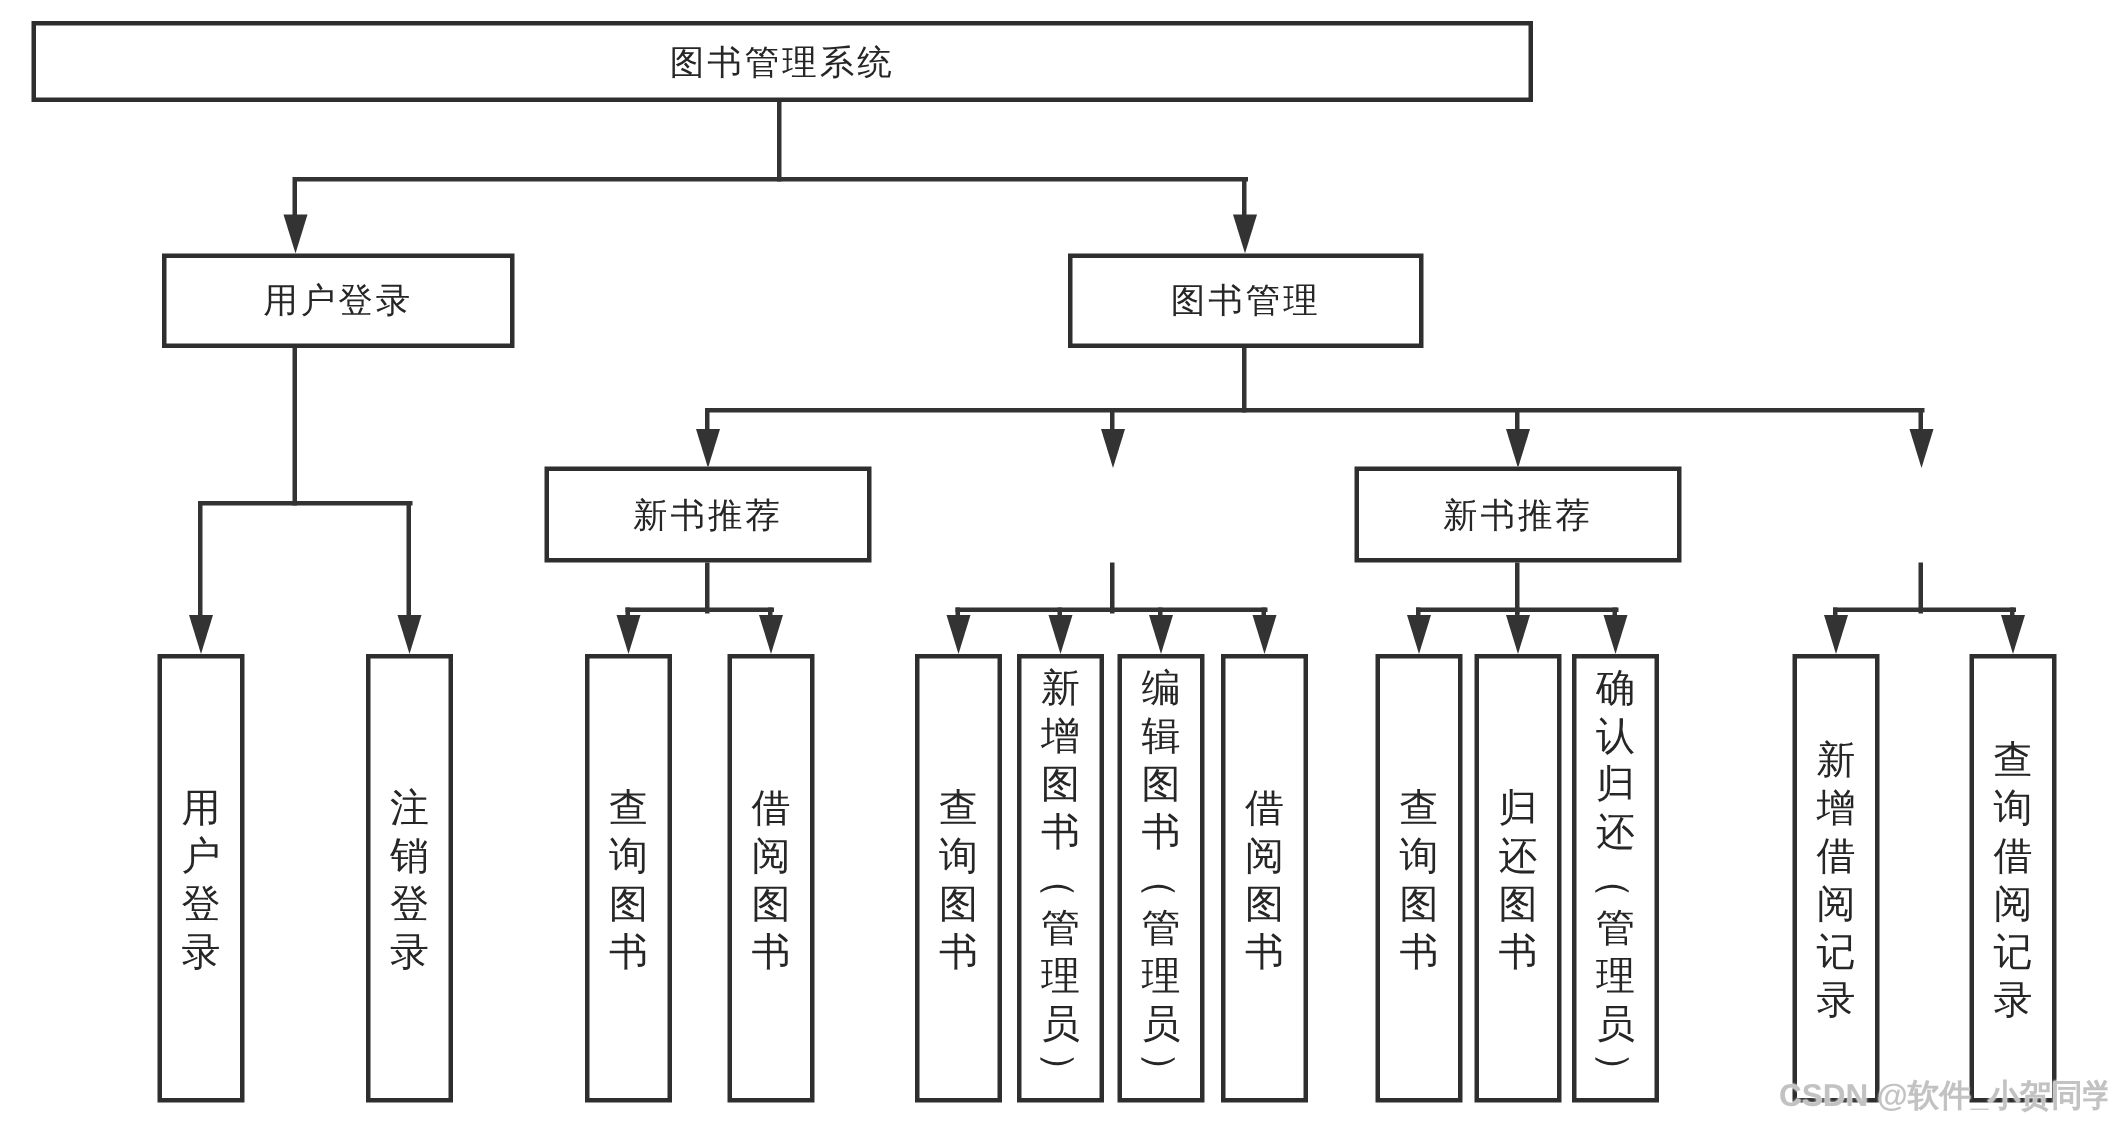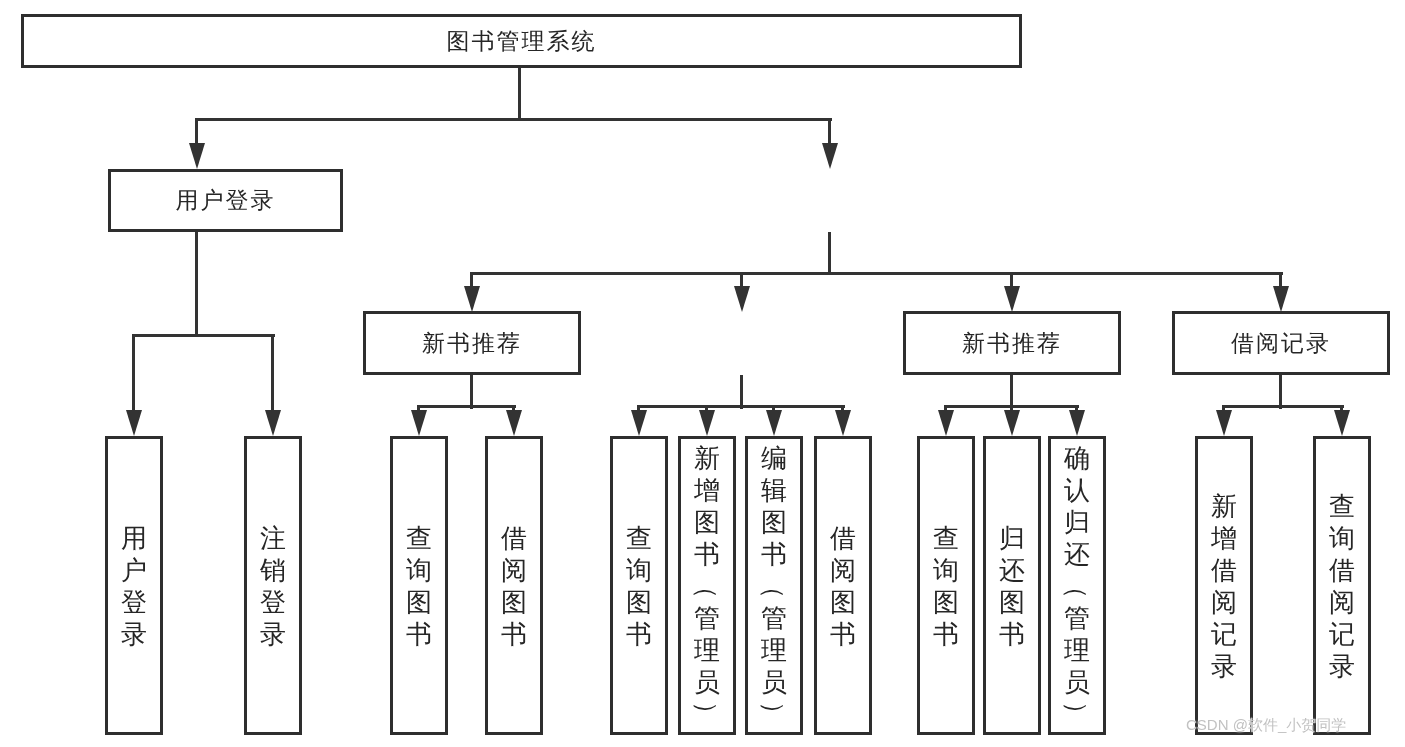--- a/index.html
+++ b/index.html
@@ -18,42 +18,46 @@
   .vc{display:block;width:100%;height:32px;line-height:32px;font-size:26px;text-align:center;}
   .vc.rot{transform:rotate(90deg);}
   .line{position:absolute;background:#333333;}
   .arrow{
     position:absolute;width:0;height:0;
     border-left:8px solid transparent;border-right:8px solid transparent;
     border-top:26px solid #333333;
   }
   .watermark{
     position:absolute;left:1186px;top:716px;width:215px;
-    font-size:15px;color:#c2c2c2;white-space:nowrap;z-index:5;
+    font-size:21px;color:#c2c2c2;white-space:nowrap;z-index:5;
     text-shadow:0 0 2px #ffffff,0 0 1px #ffffff;
+    font-weight:bold;
   }
 </style>
 </head>
 <body>
 
 <div id="diagram">
 
   <div class="node hnode" style="left:21px;top:14px;width:1001px;height:54px;">
     <span>图书管理系统</span>
   </div>
 
   <div class="line" style="left:518px;top:68px;width:3px;height:53px;"></div>
   <div class="line" style="left:196px;top:118px;width:636px;height:3px;"></div>
   <div class="line" style="left:195px;top:118px;width:3px;height:28px;"></div>
   <div class="line" style="left:828px;top:118px;width:3px;height:28px;"></div>
   <div class="arrow" style="left:189px;top:143px;"></div>
   <div class="arrow" style="left:822px;top:143px;"></div>
 
   <div class="node hnode" style="left:80px;top:169px;width:235px;height:63px;margin-left:28px;">
     <span>用户登录</span>
+  </div>
+  <div class="node hnode" style="left:712px;top:169px;width:237px;height:63px;">
+    <span>图书管理</span>
   </div>
 
   <div class="line" style="left:195px;top:232px;width:3px;height:105px;"></div>
   <div class="line" style="left:132px;top:334px;width:143px;height:3px;"></div>
   <div class="line" style="left:132px;top:334px;width:3px;height:80px;"></div>
   <div class="line" style="left:271px;top:334px;width:3px;height:80px;"></div>
   <div class="arrow" style="left:126px;top:410px;"></div>
   <div class="arrow" style="left:265px;top:410px;"></div>
 
   <div class="line" style="left:828px;top:232px;width:3px;height:43px;"></div>
@@ -65,23 +69,20 @@
   <div class="arrow" style="left:464px;top:286px;"></div>
   <div class="arrow" style="left:734px;top:286px;"></div>
   <div class="arrow" style="left:1004px;top:286px;"></div>
   <div class="arrow" style="left:1273px;top:286px;"></div>
 
   <div class="node hnode" style="left:363px;top:311px;width:218px;height:64px;">
     <span>新书推荐</span>
   </div>
   <div class="node hnode" style="left:903px;top:311px;width:218px;height:64px;">
     <span>新书推荐</span>
-  </div>
-  <div class="node hnode" style="left:1172px;top:311px;width:218px;height:64px;">
-    <span>借阅记录</span>
   </div>
 
   <div class="line" style="left:470px;top:375px;width:3px;height:34px;"></div>
   <div class="line" style="left:740px;top:375px;width:3px;height:34px;"></div>
   <div class="line" style="left:1010px;top:375px;width:3px;height:34px;"></div>
   <div class="line" style="left:1279px;top:375px;width:3px;height:34px;"></div>
 
   <div class="line" style="left:417px;top:405px;width:99px;height:3px;"></div>
   <div class="line" style="left:637px;top:405px;width:208px;height:3px;"></div>
   <div class="line" style="left:944px;top:405px;width:135px;height:3px;"></div>

